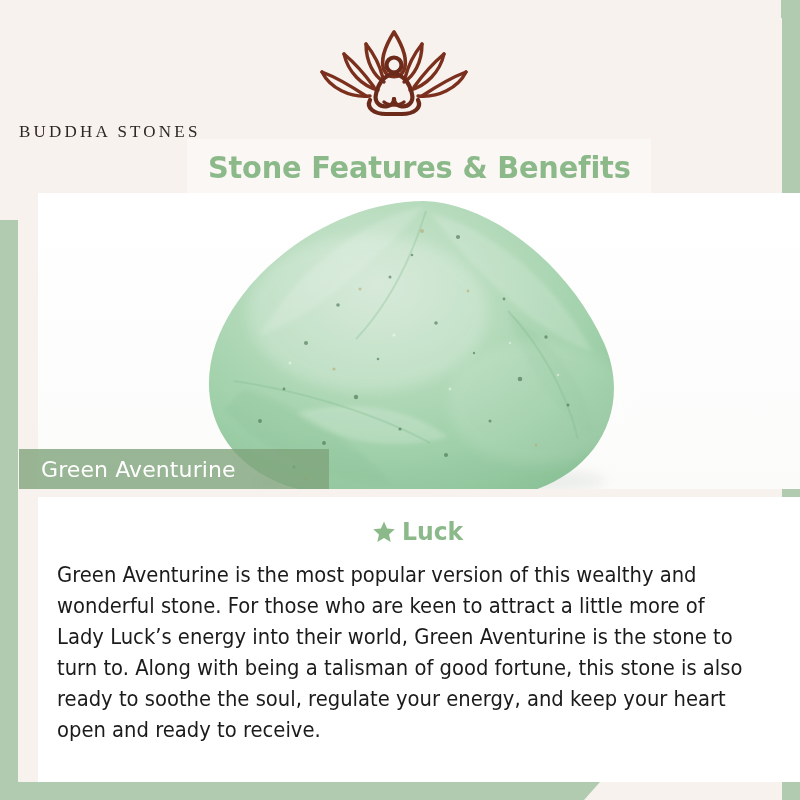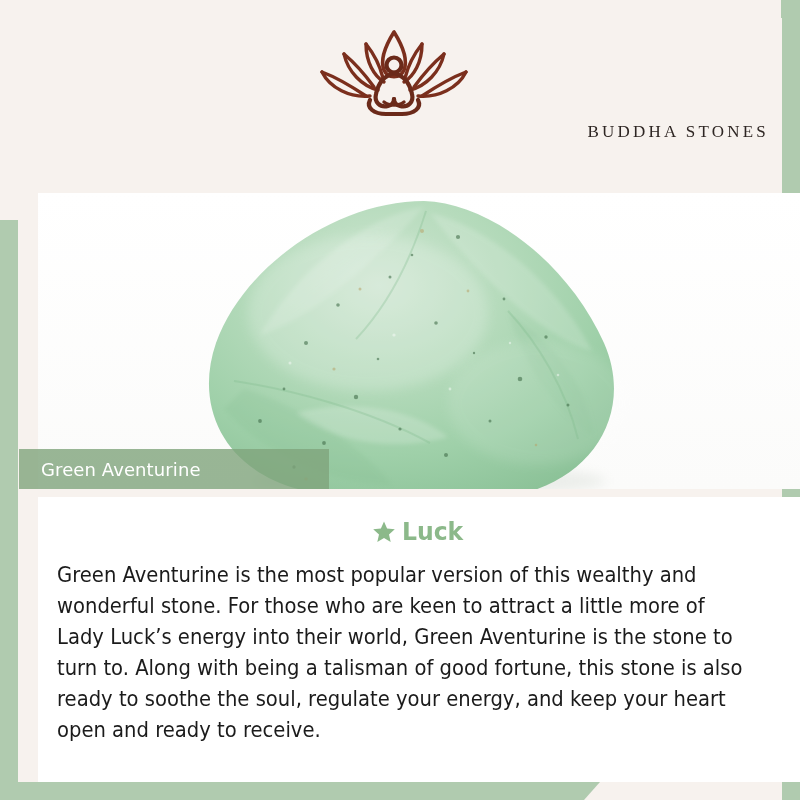--- a/index.html
+++ b/index.html
@@ -74,21 +74,21 @@
     height: 782px;
     background: #f7f2ee;
   }
 
   
   .logo-wrap {
     position: absolute;
     left: 0;
     right: 12px;
     top: 22px;
-    text-align: right;
+    text-align: left;
   }
   .logo-mark {
     display: block;
     margin: 0 auto;
     width: 180px;
     height: 98px;
   }
   .logo-word {
     margin-top: 2px;
     font-family: "Liberation Serif", serif;
@@ -145,21 +145,21 @@
     height: 40px;
     background: rgba(127,164,124,0.80);
     display: flex;
     align-items: center;
     padding-left: 22px;
     box-sizing: border-box;
   }
   .caption-text {
     color: #ffffff;
     font-family: "DejaVu Sans", "Liberation Sans", sans-serif;
-    font-size: 18px;
+    font-size: 22px;
     font-weight: 500;
     letter-spacing: 0.1px;
     white-space: nowrap;
   }
 
   
   .content {
     position: absolute;
     left: 19px;
     top: 497px;
@@ -255,20 +255,23 @@
           <path d="M90 51 C 100 54, 106 62, 108 72 C 110 80, 104 86, 96 84 C 92 83, 90 80, 90 77"></path>
 
           <path d="M66 78 C 62 86, 70 92, 82 92 L 98 92 C 110 92, 118 86, 114 78"></path>
 
           <path d="M80 80 C 85 84, 95 84, 100 80" stroke-width="3.4"></path>
         </g>
       </svg>
       <div class="logo-word">BUDDHA STONES</div>
     </div>
 
+    <div class="title-panel">
+      <div class="title-text">Stone Features &amp; Benefits</div>
+    </div>
 
     <div class="hero">
       <svg viewBox="0 0 762 296" preserveAspectRatio="xMidYMid slice" aria-hidden="true">
         <defs>
           <radialGradient id="stoneBody" cx="42%" cy="28%" r="78%">
             <stop offset="0%" stop-color="#cfe6d2"></stop>
             <stop offset="38%" stop-color="#b6dbbc"></stop>
             <stop offset="72%" stop-color="#9fd0a9"></stop>
             <stop offset="100%" stop-color="#8cc298"></stop>
           </radialGradient>

